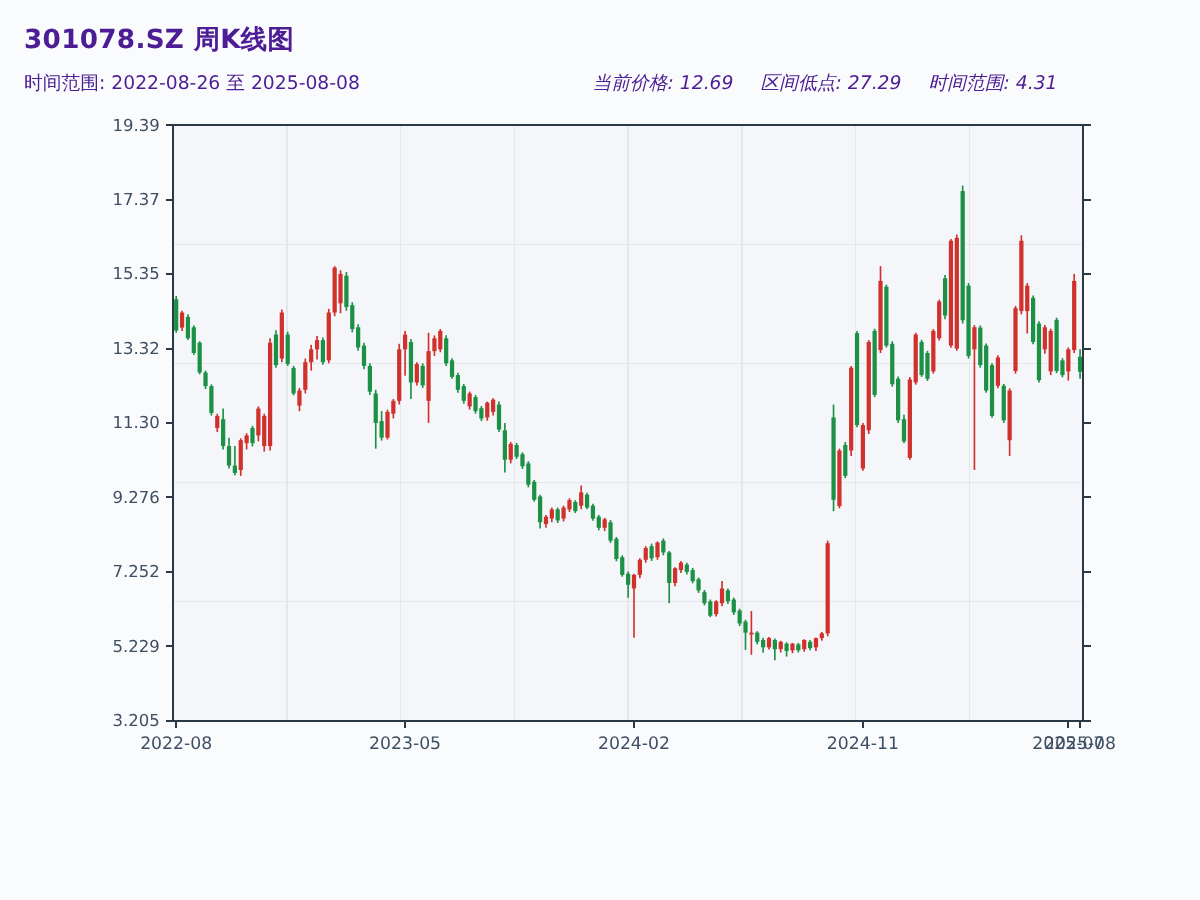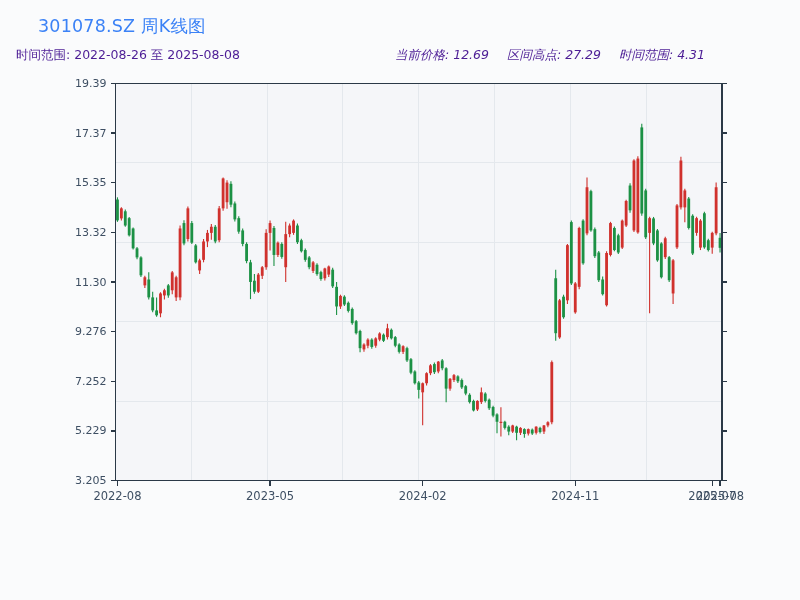--- a/index.html
+++ b/index.html
@@ -3,41 +3,41 @@
 <meta charset="utf-8">
 <style>
   html,body{margin:0;padding:0;}
   body{
     width:800px;height:600px;position:relative;overflow:hidden;
     background:#fafbfc;
     font-family:"DejaVu Sans","Liberation Sans",sans-serif;
   }
   .hdr-title{
     position:absolute;left:16px;top:14px;
-    font-size:17.5px;font-weight:400;color:#3b82f6;letter-spacing:.2px;margin-left:22px;
+    font-size:17.5px;font-weight:700;color:#4c1d95;letter-spacing:.2px;
   }
   .hdr-meta{
     position:absolute;left:16px;top:47px;width:770px;
     font-size:12.5px;color:#4c1d95;
   }
   .meta-right{position:absolute;left:379px;top:0;}
   .stat{margin-right:14px;font-style:italic;}
   svg{position:absolute;left:0;top:0;}
   text{font-family:"DejaVu Sans","Liberation Sans",sans-serif;}
 </style>
 </head>
 <body>
 
 <div class="hdr-title">301078.SZ 周K线图</div>
 
 <div class="hdr-meta">
   <span>时间范围: 2022-08-26 至 2025-08-08</span>
   <span class="meta-right">
     <span class="stat"><span>当前价格:</span> <span>12.69</span></span>
-    <span class="stat"><span>区间高点:</span> <span>27.29</span></span>
+    <span class="stat"><span>区间低点:</span> <span>27.29</span></span>
     <span class="stat"><span>时间范围:</span> <span>4.31</span></span>
   </span>
 </div>
 
 <svg id="chart" width="800" height="600" xmlns="http://www.w3.org/2000/svg">
     <rect x="115.5" y="83.5" width="606.5" height="397" fill="#f5f6f9"></rect>
     <line x1="115.5" x2="722" y1="162.9" y2="162.9" stroke="#e4e8ed" stroke-width="1" shape-rendering="crispEdges"></line>
     <line x1="115.5" x2="722" y1="242.3" y2="242.3" stroke="#e4e8ed" stroke-width="1" shape-rendering="crispEdges"></line>
     <line x1="115.5" x2="722" y1="321.7" y2="321.7" stroke="#e4e8ed" stroke-width="1" shape-rendering="crispEdges"></line>
     <line x1="115.5" x2="722" y1="401.1" y2="401.1" stroke="#e4e8ed" stroke-width="1" shape-rendering="crispEdges"></line>

